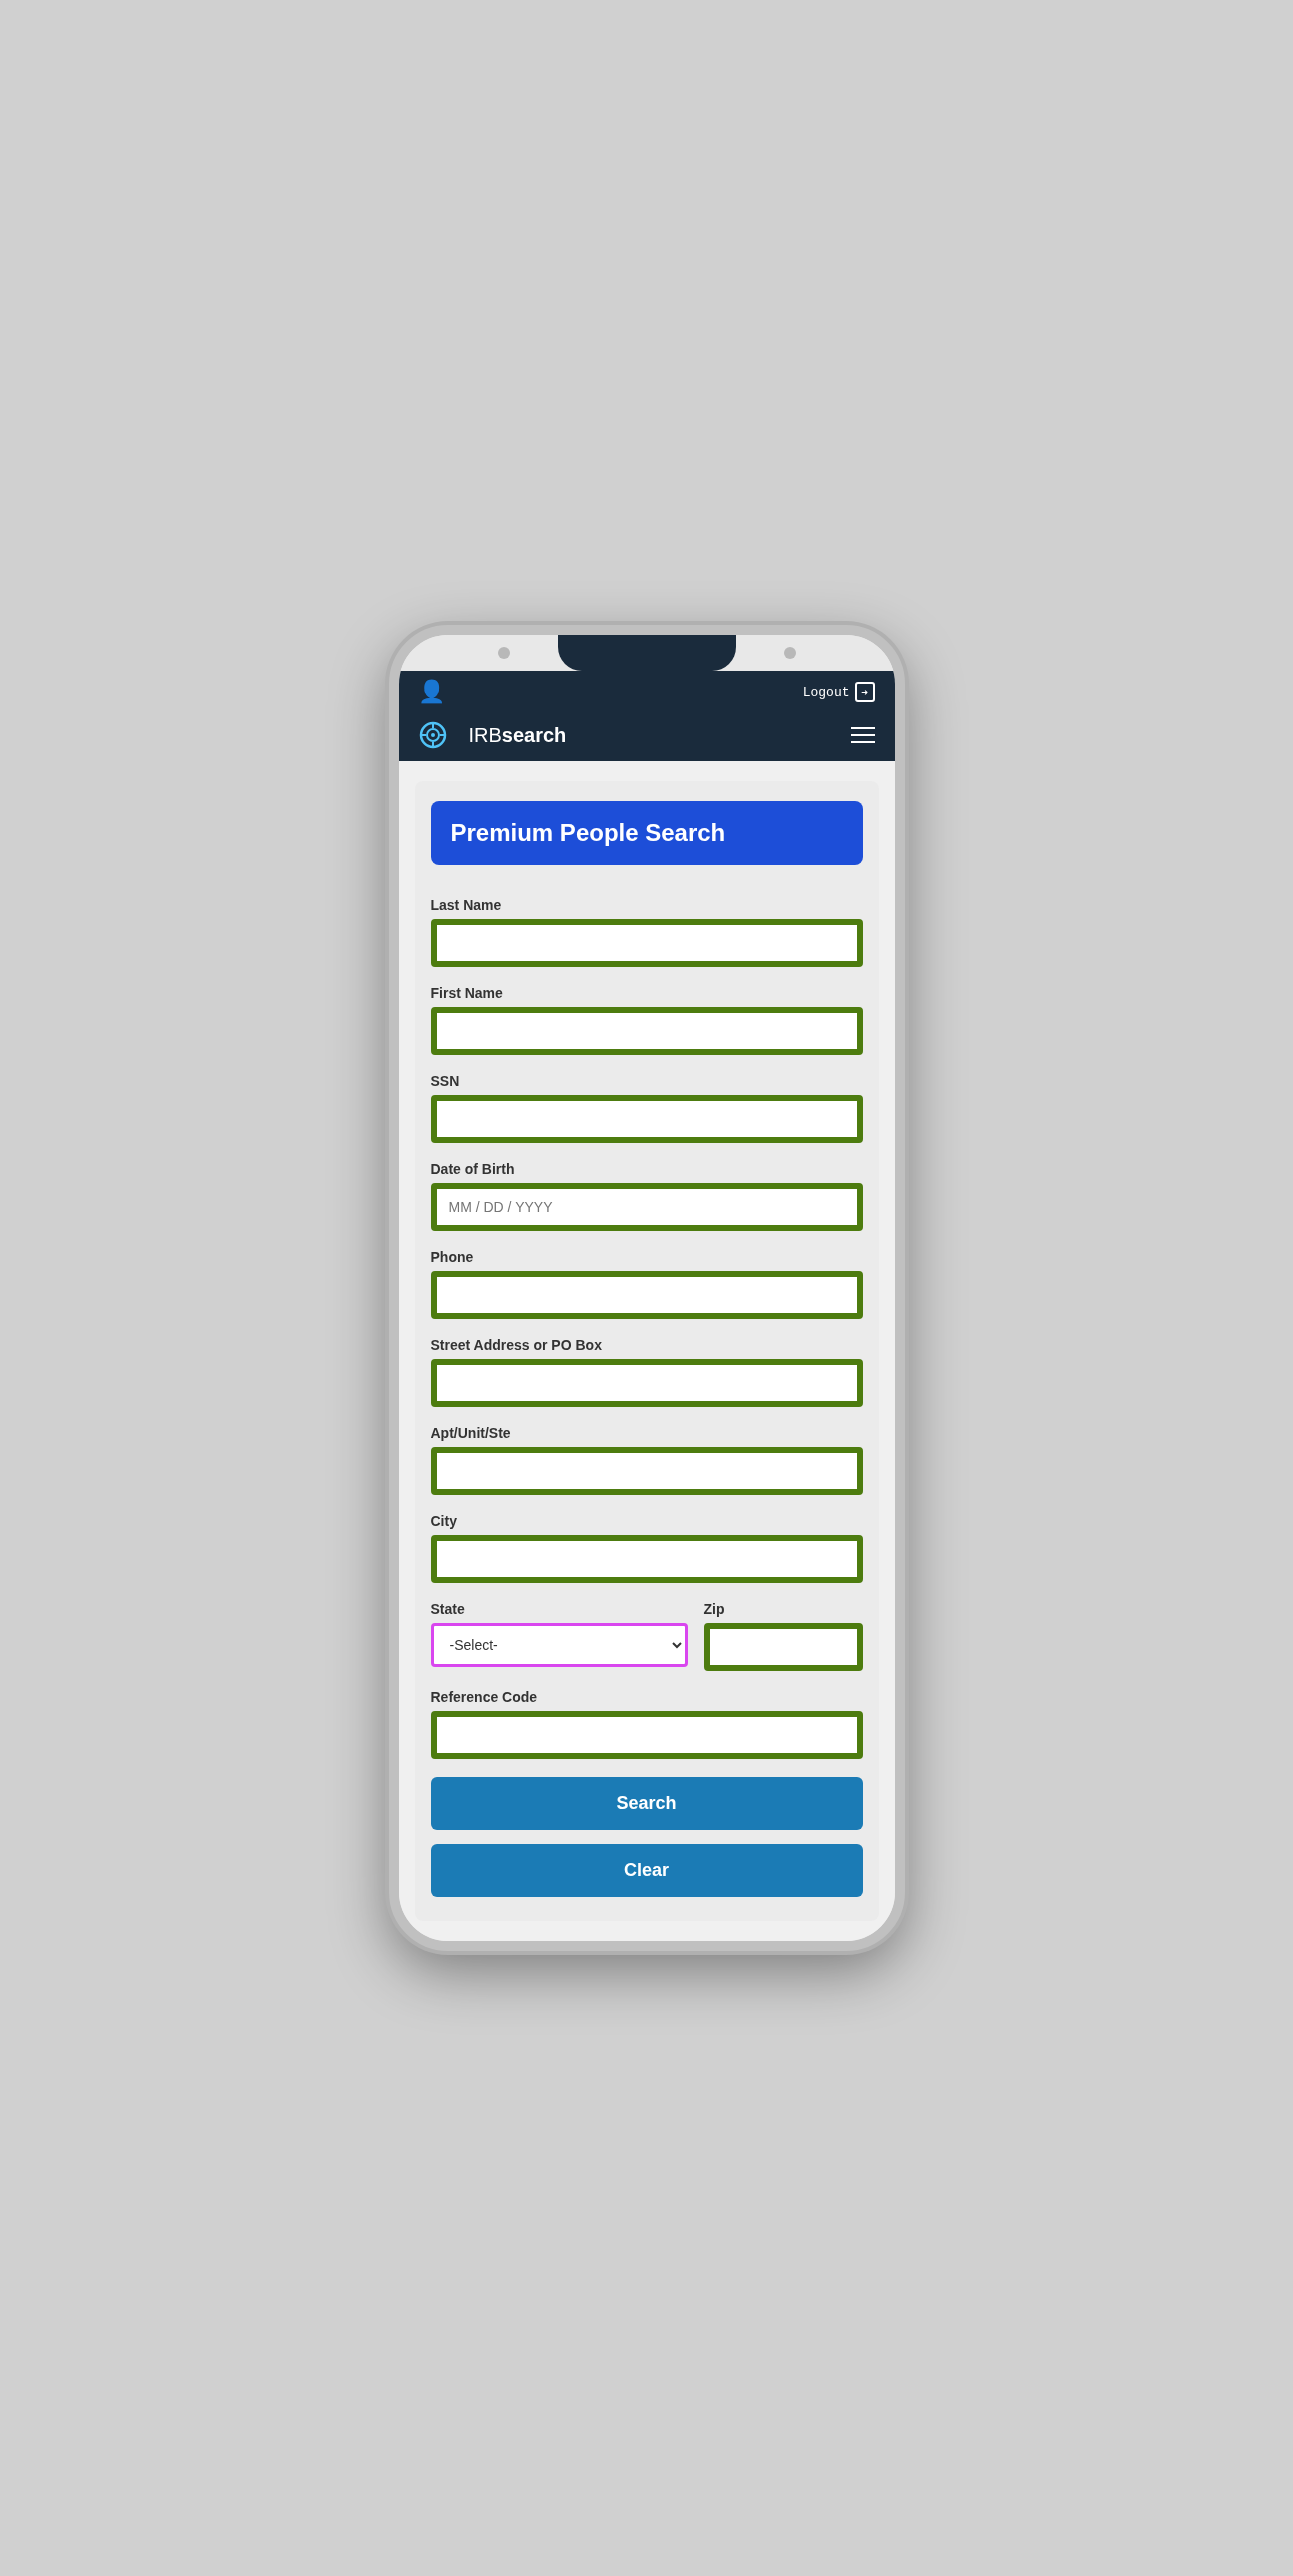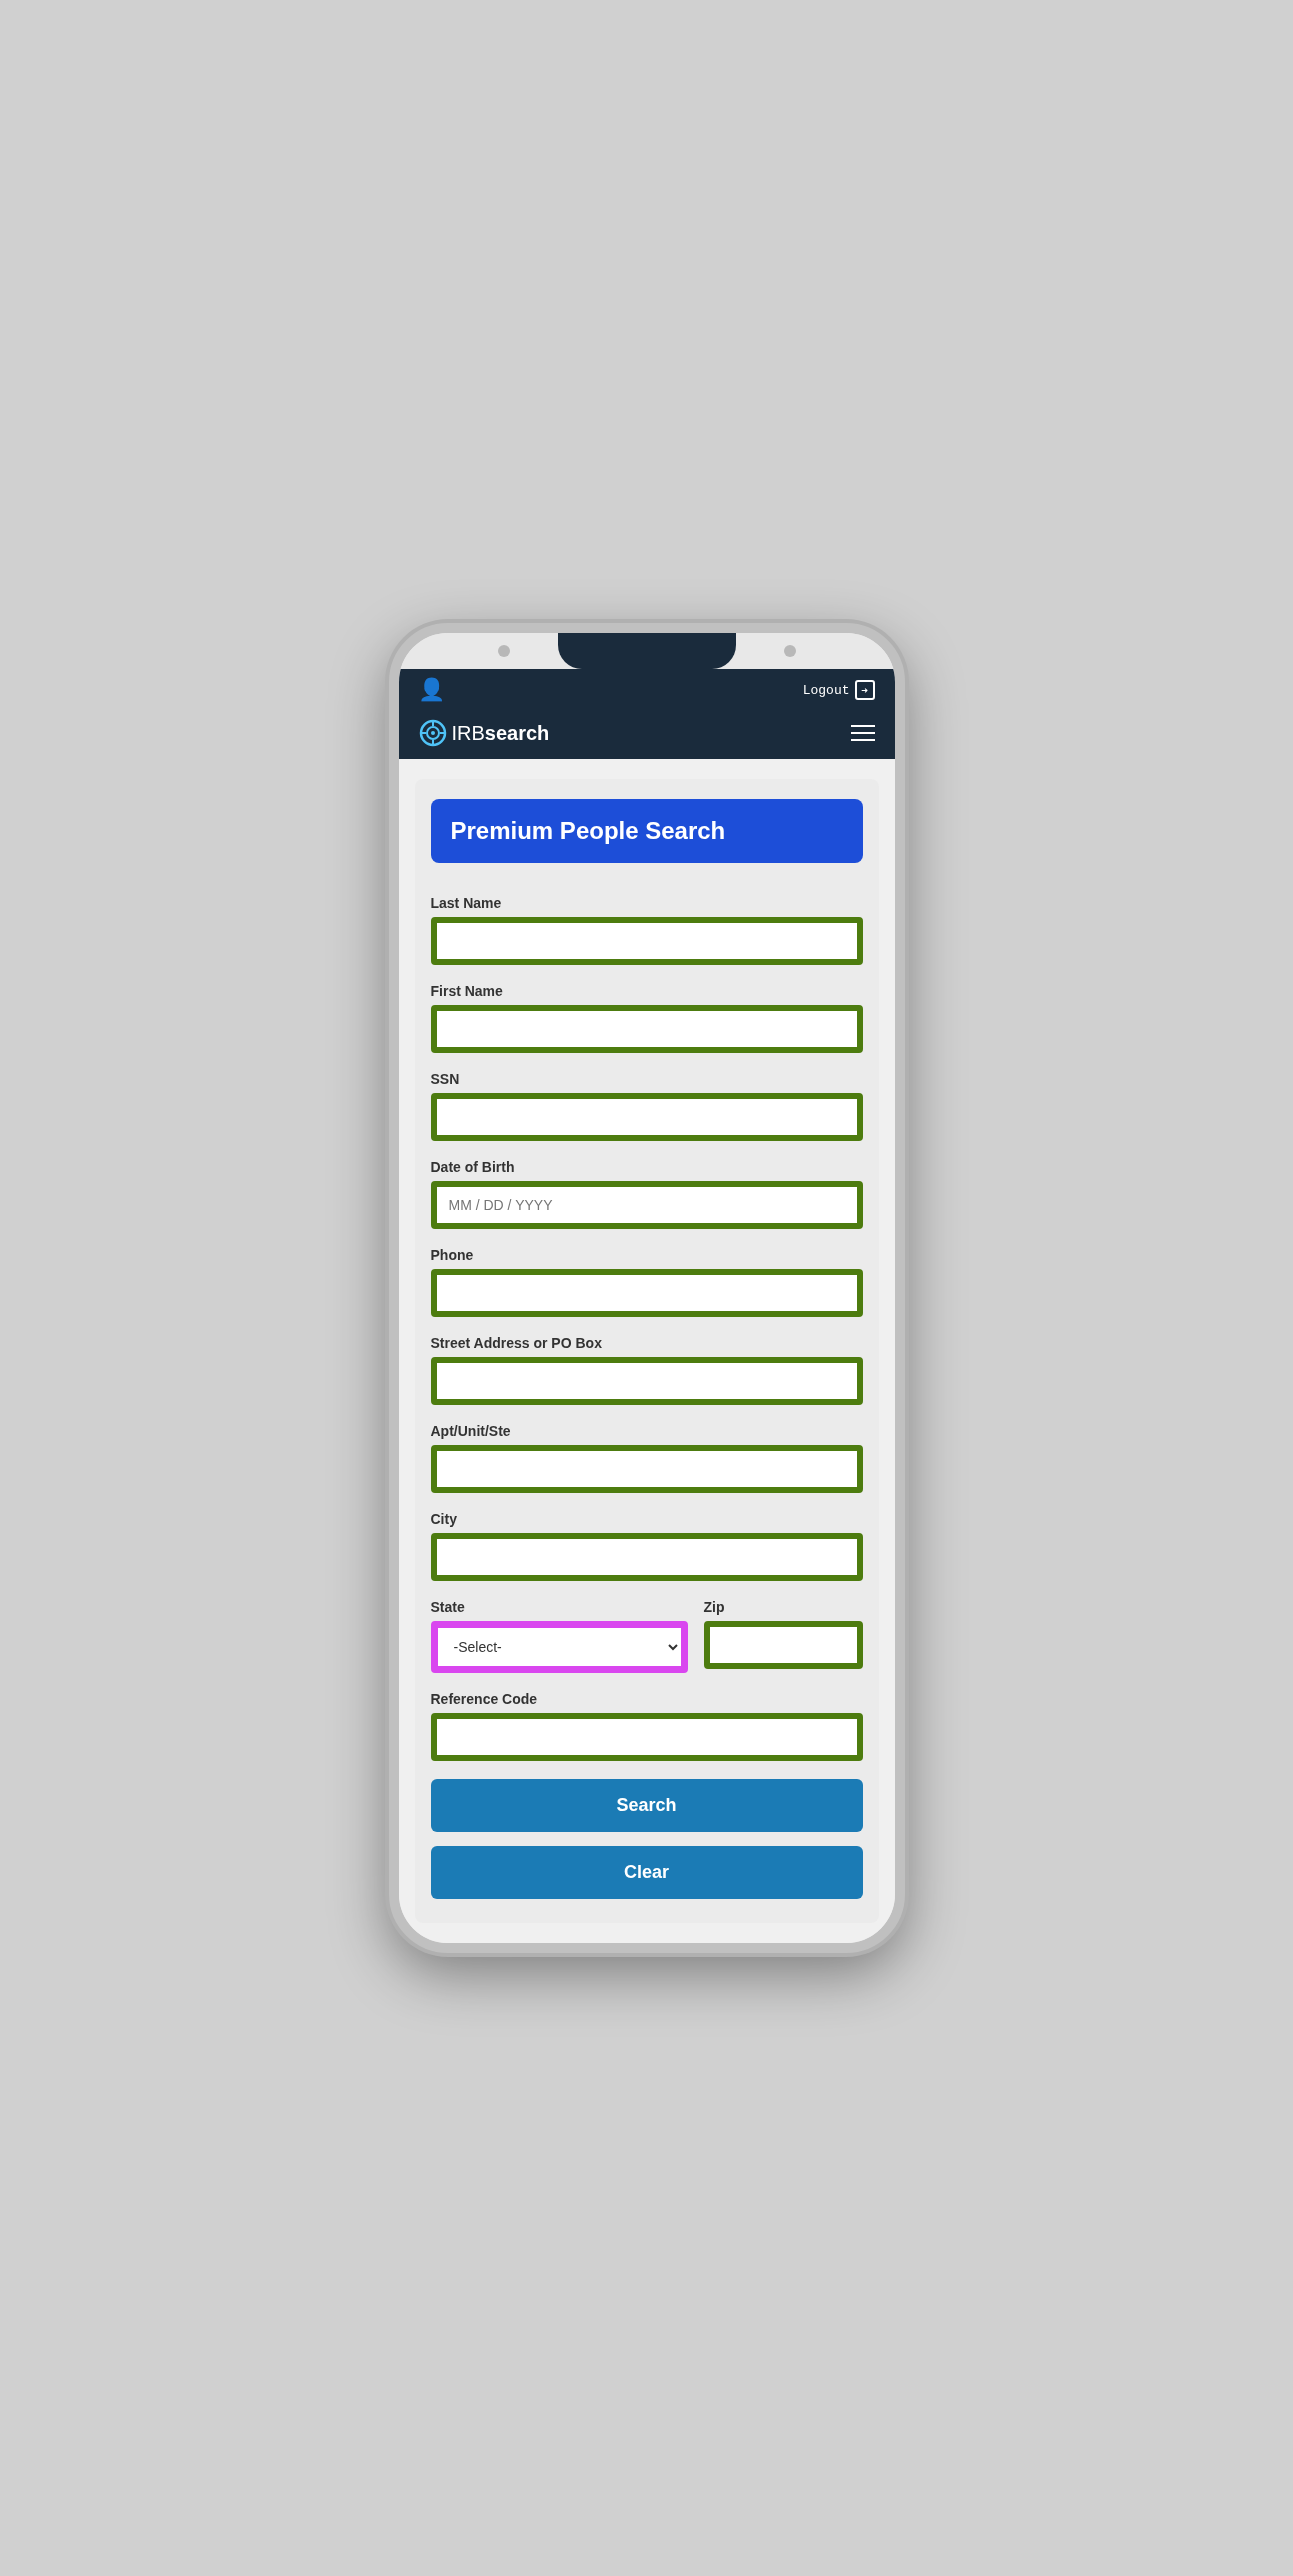--- a/index.html
+++ b/index.html
@@ -116,21 +116,21 @@
     .app-header-logo {
       display: flex;
       align-items: center;
       justify-content: space-between;
       padding: 8px 20px 12px 20px;
     }
 
     .logo-area {
       display: flex;
       align-items: center;
-      gap: 5px;
+      gap: 22px;
       justify-content: center;
     }
 
     .logo-icon {
       width: 28px;
       height: 28px;
     }
 
     .logo-text {
       color: #ffffff;
@@ -220,21 +220,21 @@
       flex: 1;
     }
 
     .zip-group {
       flex: 0 0 159px;
     }
 
     .form-select {
       width: 100%;
       padding: 10px 12px;
-      border: 7px solid #d946ef;
+      border: 3px solid #d946ef;
       border-radius: 4px;
       background: #ffffff;
       font-size: 14px;
       color: #333;
       outline: none;
       appearance: auto;
     }
 
     .btn-search {
       width: 100%;

